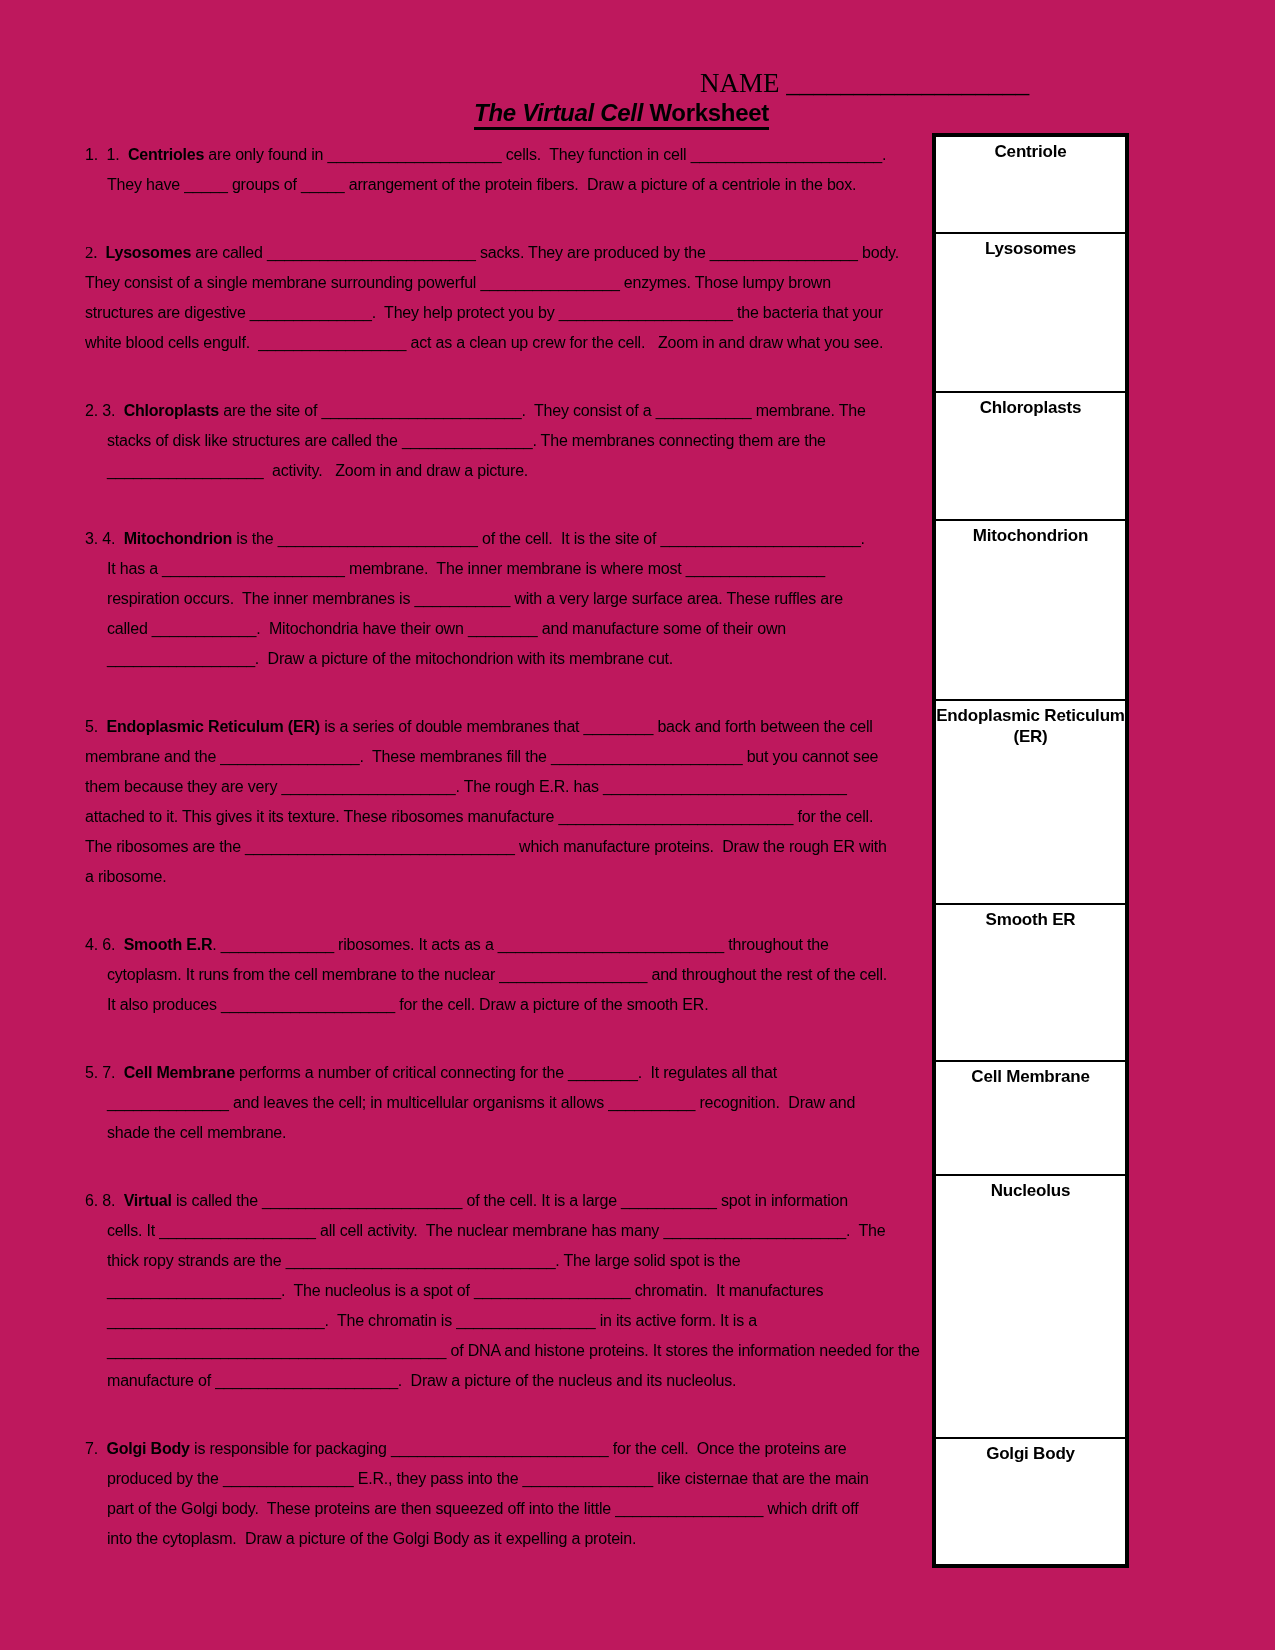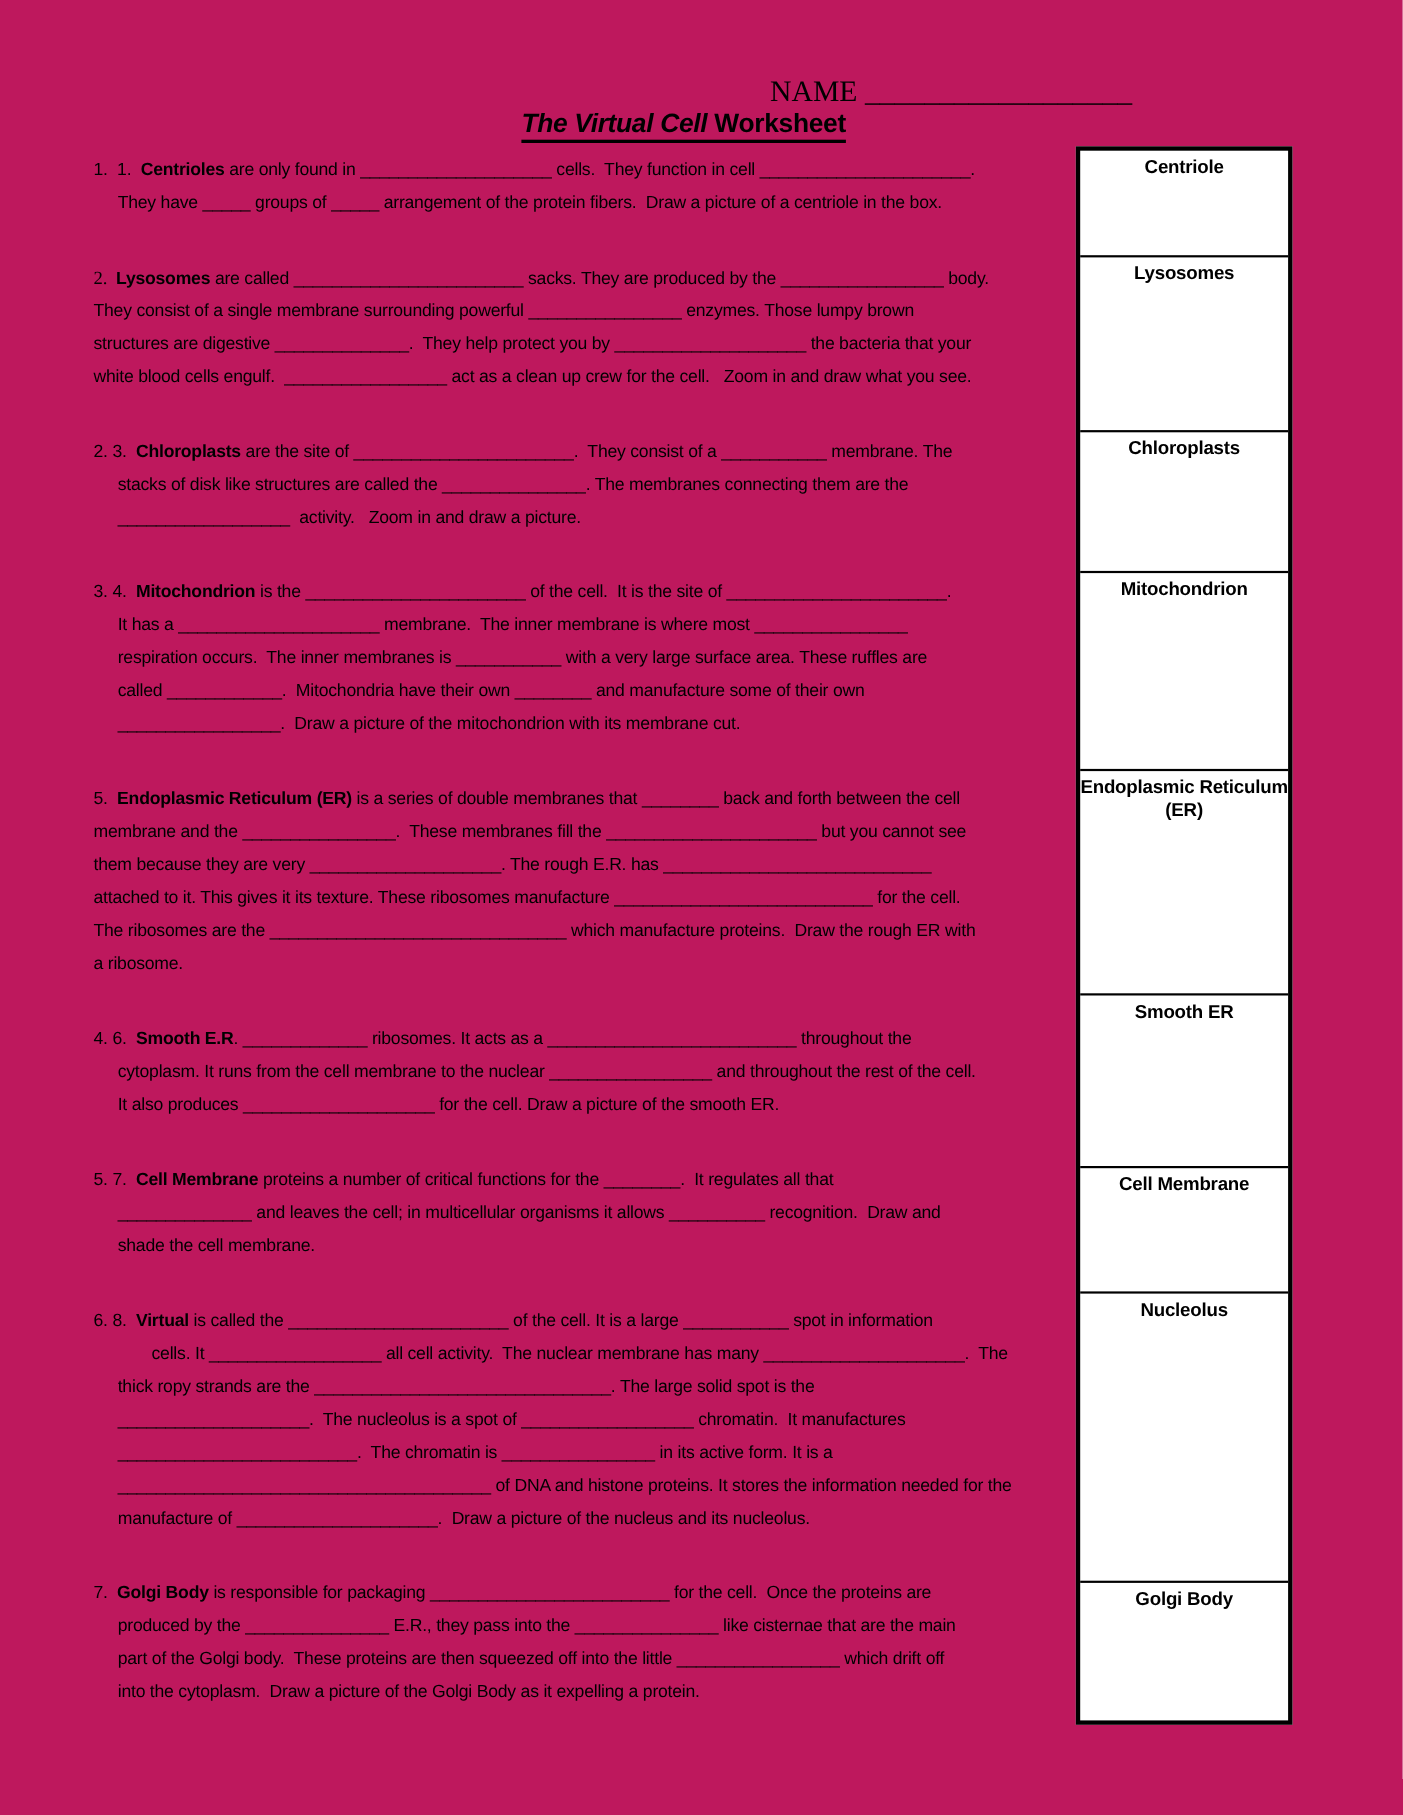--- a/index.html
+++ b/index.html
@@ -51,21 +51,21 @@
     line-height:30px;
     height:30px;
   }
   .seg-b { font-weight:bold; }
   .seg-serif {
     font-family:"Liberation Serif", serif;
     font-size:17px;
   }
   .side-panel {
     position:absolute;
-    left:978px;
+    left:932px;
     top:133px;
     width:197px;
     box-sizing:border-box;
     border:4px solid #000;
     background:#ffffff;
   }
   .side-box {
     box-sizing:border-box;
     border-top:2px solid #000;
     text-align:center;
@@ -118,27 +118,27 @@
         <div class="line"><span>attached to it. This gives it its texture. These ribosomes manufacture ___________________________ for the cell.</span></div>
         <div class="line"><span>The ribosomes are the _______________________________ which manufacture proteins.  Draw the rough ER with</span></div>
         <div class="line"><span>a ribosome.</span></div>
       </div>
       <div class="section">
         <div class="line"><span>4. 6.  </span><span class="seg-b">Smooth E.R</span><span>. _____________ ribosomes. It acts as a __________________________ throughout the</span></div>
         <div class="line" style="padding-left: 22px;"><span>cytoplasm. It runs from the cell membrane to the nuclear _________________ and throughout the rest of the cell.</span></div>
         <div class="line" style="padding-left: 22px;"><span>It also produces ____________________ for the cell. Draw a picture of the smooth ER.</span></div>
       </div>
       <div class="section">
-        <div class="line"><span>5. 7.  </span><span class="seg-b">Cell Membrane</span><span> proteins a number of critical functions for the ________.  It regulates all that</span></div>
+        <div class="line"><span>5. 7.  </span><span class="seg-b">Cell Membrane</span><span> performs a number of critical connecting for the ________.  It regulates all that</span></div>
         <div class="line" style="padding-left: 22px;"><span>______________ and leaves the cell; in multicellular organisms it allows __________ recognition.  Draw and</span></div>
         <div class="line" style="padding-left: 22px;"><span>shade the cell membrane.</span></div>
       </div>
       <div class="section">
         <div class="line"><span>6. 8.  </span><span class="seg-b">Virtual</span><span> is called the _______________________ of the cell. It is a large ___________ spot in information</span></div>
-        <div class="line" style="padding-left: 22px; text-align: center;"><span>cells. It __________________ all cell activity.  The nuclear membrane has many _____________________.  The</span></div>
+        <div class="line" style="padding-left: 22px;"><span>cells. It __________________ all cell activity.  The nuclear membrane has many _____________________.  The</span></div>
         <div class="line" style="padding-left: 22px;"><span>thick ropy strands are the _______________________________. The large solid spot is the</span></div>
         <div class="line" style="padding-left: 22px;"><span>____________________.  The nucleolus is a spot of __________________ chromatin.  It manufactures</span></div>
         <div class="line" style="padding-left: 22px;"><span>_________________________.  The chromatin is ________________ in its active form. It is a</span></div>
         <div class="line" style="padding-left: 22px;"><span>_______________________________________ of DNA and histone proteins. It stores the information needed for the</span></div>
         <div class="line" style="padding-left: 22px;"><span>manufacture of _____________________.  Draw a picture of the nucleus and its nucleolus.</span></div>
       </div>
       <div class="section">
         <div class="line"><span>7.  </span><span class="seg-b">Golgi Body</span><span> is responsible for packaging _________________________ for the cell.  Once the proteins are</span></div>
         <div class="line" style="padding-left: 22px;"><span>produced by the _______________ E.R., they pass into the _______________ like cisternae that are the main</span></div>
         <div class="line" style="padding-left: 22px;"><span>part of the Golgi body.  These proteins are then squeezed off into the little _________________ which drift off</span></div>

